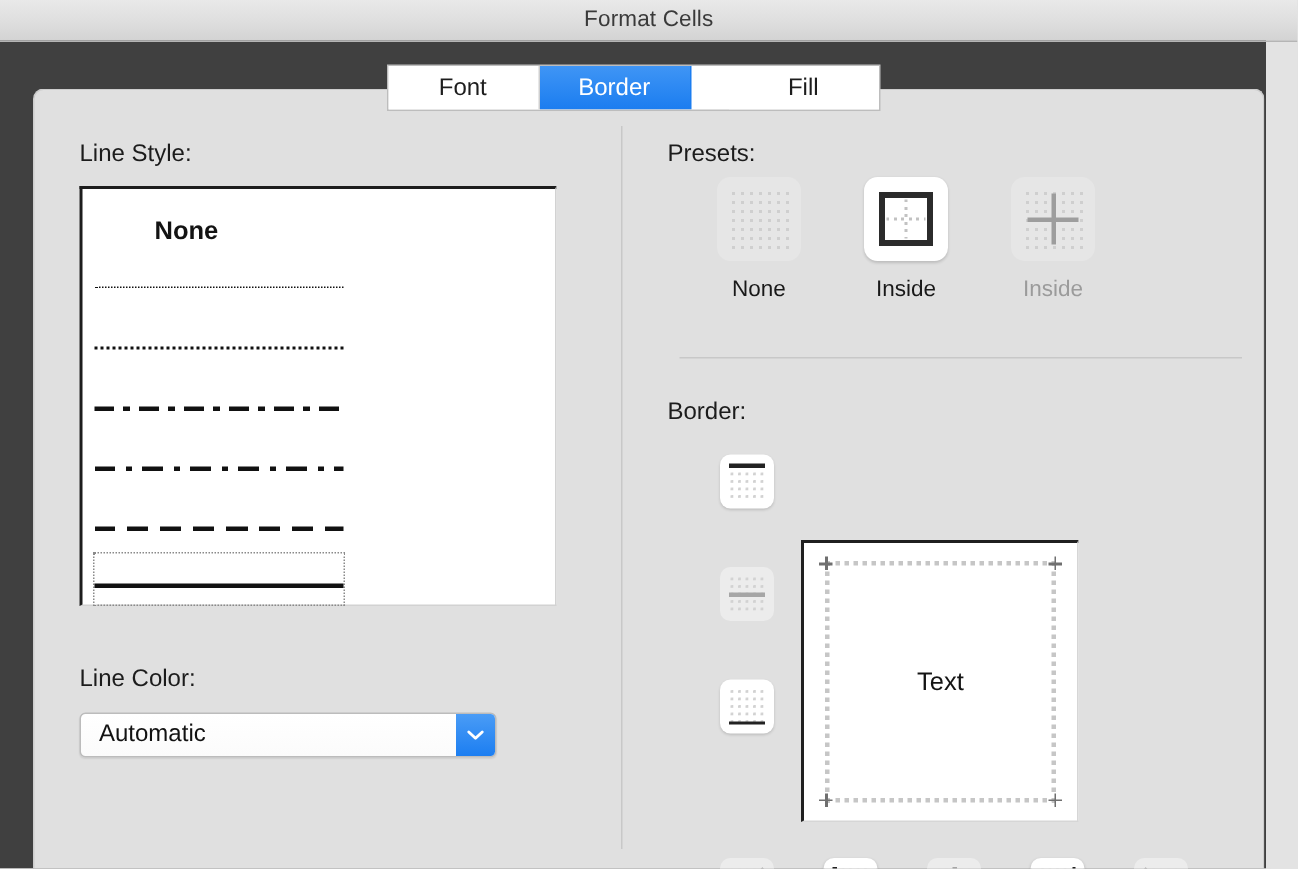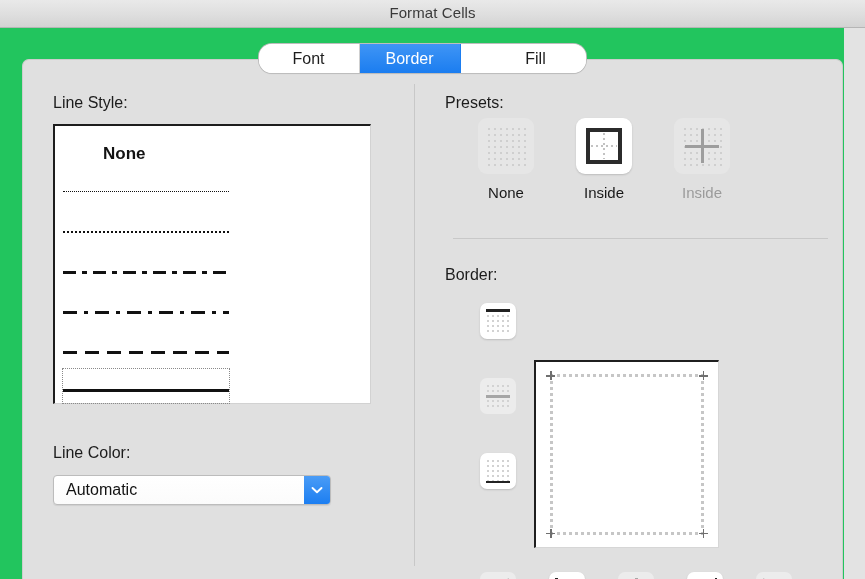--- a/index.html
+++ b/index.html
@@ -13,21 +13,21 @@
     font-family: "Liberation Sans", sans-serif;
     background: #e3e3e3;
     -webkit-font-smoothing: antialiased;
   }
 
   
   .window {
     position: relative;
     width: 844px;
     height: 579px;
-    background: #22c55e;
+    background: #404040;
   }
 
   
   .titlebar {
     position: absolute;
     left: 0; top: 0;
     width: 865px;
     height: 28px;
     background: linear-gradient(to bottom, #e9e9e9 0%, #dedede 55%, #d3d3d3 100%);
     border-bottom: 1px solid #b5b5b5;
@@ -49,21 +49,21 @@
     left: 0; right: 0;
     top: 44px;
     height: 29px;
     z-index: 5;
     display: flex;
     justify-content: center;
   }
   .segmented {
     display: flex;
     height: 29px;
-    border-radius: 13px;
+    border-radius: 0;
     overflow: hidden;
     box-shadow: 0 0 0 1px #bdbdbd, 0 1px 1px rgba(0,0,0,0.12);
     background: #ffffff;
   }
   .seg {
     min-width: 66px;
     padding: 0 17px;
     display: flex;
     align-items: center;
     justify-content: center;
@@ -543,20 +543,21 @@
     <div class="preview">
       <div class="preview-inner"></div>
       <div class="tick h" style="left:10px; top:13px;"></div>
       <div class="tick v" style="left:14px; top:9px;"></div>
       <div class="tick h" style="right:10px; top:13px;"></div>
       <div class="tick v" style="right:14px; top:9px;"></div>
       <div class="tick h" style="left:10px; bottom:13px;"></div>
       <div class="tick v" style="left:14px; bottom:9px;"></div>
       <div class="tick h" style="right:10px; bottom:13px;"></div>
       <div class="tick v" style="right:14px; bottom:9px;"></div>
+      <div class="preview-text">Text</div>
     </div>
 
     <div class="border-bottom-row">
       <div class="sq-btn dim">
         <div class="sq-glyph">
           <div class="dotgrid-s"></div>
           <svg class="diag" viewBox="0 0 24 24">
               <line x1="1" y1="23" x2="23" y2="1"></line>
             </svg>
         </div>

